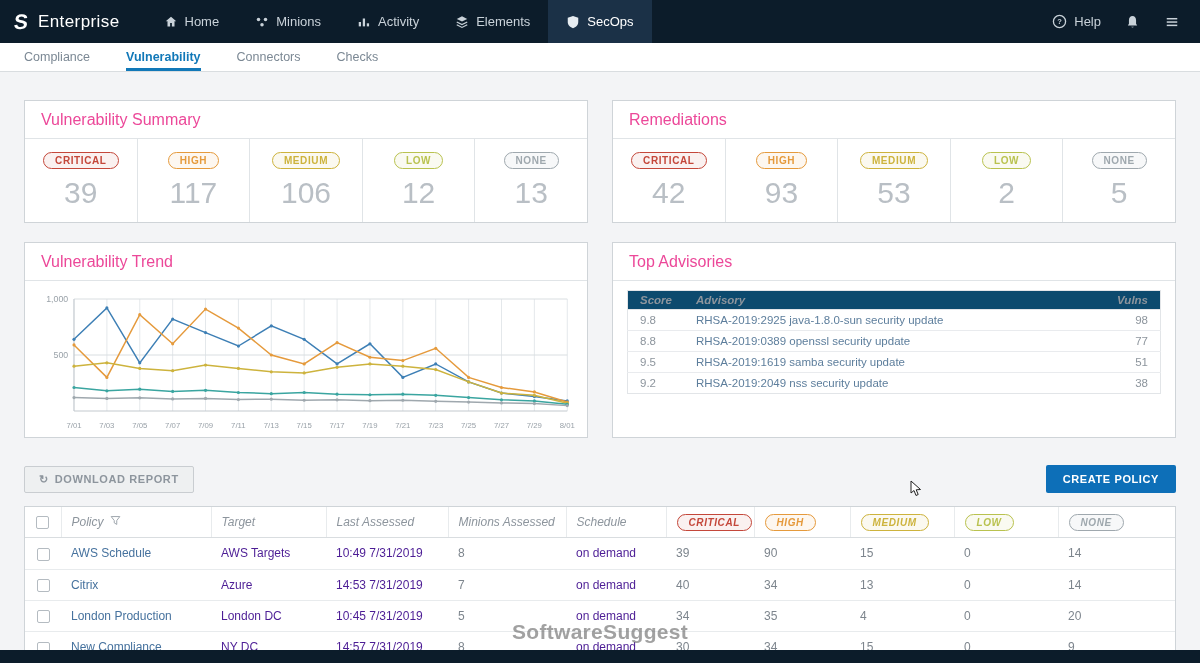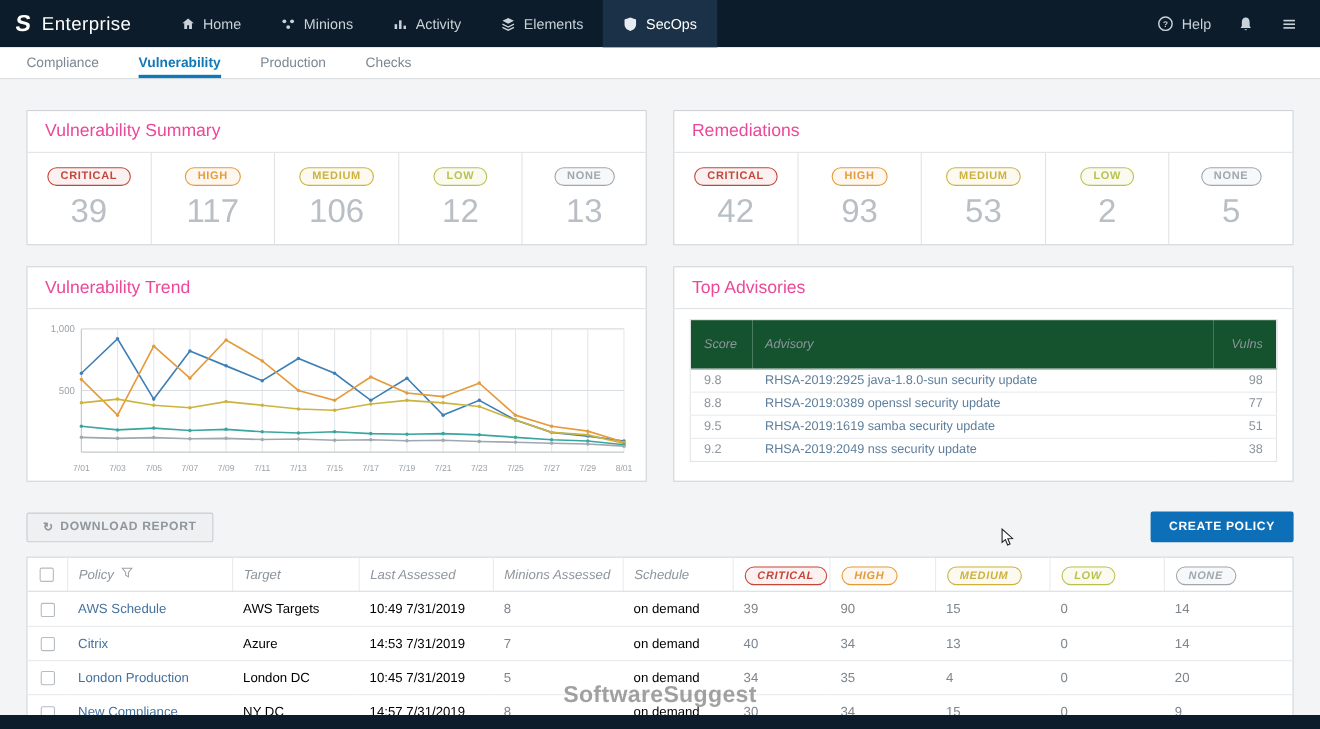--- a/index.html
+++ b/index.html
@@ -33,39 +33,39 @@
   .stat-cell { flex:1; display:flex; flex-direction:column; align-items:center; padding:13px 0 12px; border-right:1px solid #e0e4e7; }
   .stat-cell:last-child { border-right:none; }
   .sev-pill { font-size:10px; font-weight:bold; letter-spacing:.6px; text-transform:uppercase; border:1px solid; border-radius:10px; padding:2px 11px; white-space:nowrap; }
   .stat-value { font-size:30px; color:#b9bfc5; margin-top:7px; }
 
   .chart-wrap { padding:8px 10px 2px; }
   .chart-wrap svg { display:block; width:100%; height:146px; }
 
   .adv-wrap { padding:9px 14px 10px; }
   .adv-table { width:100%; border-collapse:collapse; font-size:11.5px; border:1px solid #e2e5e8; }
-  .adv-table th { font-style:italic; font-weight:normal; color:#8d959d; text-align:left; padding:16px 12px; background:#14532d; border-bottom:1px solid #e2e5e8; }
+  .adv-table th { font-style:italic; font-weight:bold; color:#8d959d; text-align:left; padding:3px 12px; background:#0c4a6e; border-bottom:1px solid #e2e5e8; }
   .adv-table td { padding:4px 12px; border-bottom:1px solid #e9ebee; color:#5d7e9c; }
   .adv-table tr:last-child td { border-bottom:none; }
   .adv-table .c-score, .adv-table .c-vulns { color:#8d959d; }
   .adv-table .c-vulns { text-align:right; }
   .adv-table th.c-vulns { text-align:right; }
 
   
   .actions { display:flex; justify-content:space-between; align-items:center; margin:27px 24px 13px; }
   .btn { border:none; border-radius:2px; font-family:inherit; font-size:11px; font-weight:bold; letter-spacing:.6px; cursor:pointer; }
   .btn-download { background:#eef0f1; border:1px solid #c9cdd1; color:#8d959d; padding:6px 14px; display:flex; align-items:center; gap:6px; }
   .btn-primary { background:#0d6fb8; color:#fff; padding:8px 17px; }
 
   
   .policy-table-wrap { margin:0 24px; background:#fff; border:1px solid #cfd4d8; }
   .policy-table { width:100%; border-collapse:collapse; table-layout:fixed; font-size:12px; }
   .policy-table th { font-style:italic; font-weight:normal; color:#8d959d; text-align:left; padding:8px 10px; border-bottom:1px solid #d9dde0; border-right:1px solid #e8ebed; }
   .policy-table th:last-child { border-right:none; }
-  .policy-table td { padding:8px 10px; border-bottom:1px solid #e8ebed; color:#000000; white-space:nowrap; overflow:hidden; }
+  .policy-table td { padding:8px 10px; border-bottom:1px solid #e8ebed; color:#4c1d95; white-space:nowrap; overflow:hidden; }
   .policy-table td.num { color:#7d858d; }
   .policy-table .c-policy-name { color:#46729e; }
   .checkbox { display:inline-block; width:13px; height:13px; border:1px solid #b4bbc1; border-radius:2px; background:#fff; vertical-align:middle; cursor:pointer; }
   .th-flex { display:flex; align-items:center; gap:6px; }
 
   
   .watermark { position:absolute; left:50%; top:620px; transform:translateX(-50%); font-size:21px; font-weight:bold; color:rgba(110,110,110,.65); letter-spacing:.3px; pointer-events:none; z-index:5; }
   .footer { position:absolute; bottom:0; left:0; width:100%; height:13px; background:#0c1c2a; z-index:6; }
   .cursor { position:absolute; left:910px; top:480px; z-index:9; pointer-events:none; }
 </style>
@@ -152,21 +152,21 @@
 </div>
 
 <div class="tabbar">
   <div class="tab">
       <span>Compliance</span>
     </div>
   <div class="tab active">
       <span>Vulnerability</span>
     </div>
   <div class="tab">
-      <span>Production</span>
+      <span>Connectors</span>
     </div>
   <div class="tab">
       <span>Checks</span>
     </div>
 </div>
 
 <div class="content">
   <div class="row">
     <div class="panel">
       <div class="panel-title">Vulnerability Summary</div>

